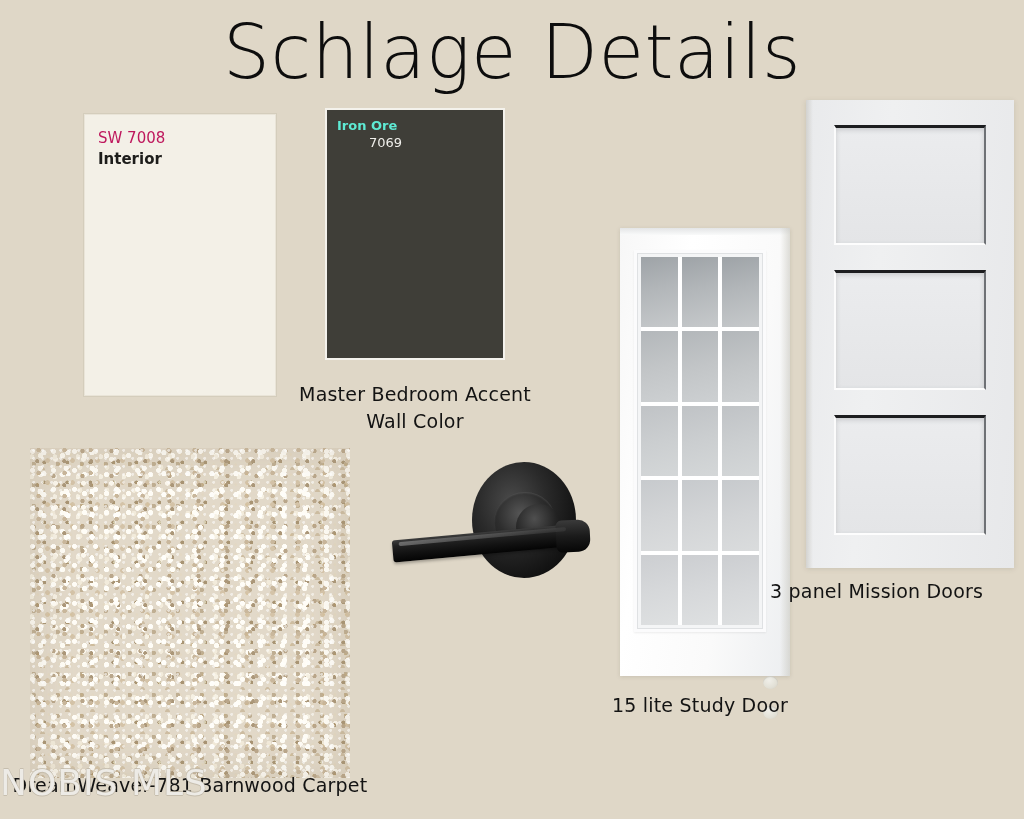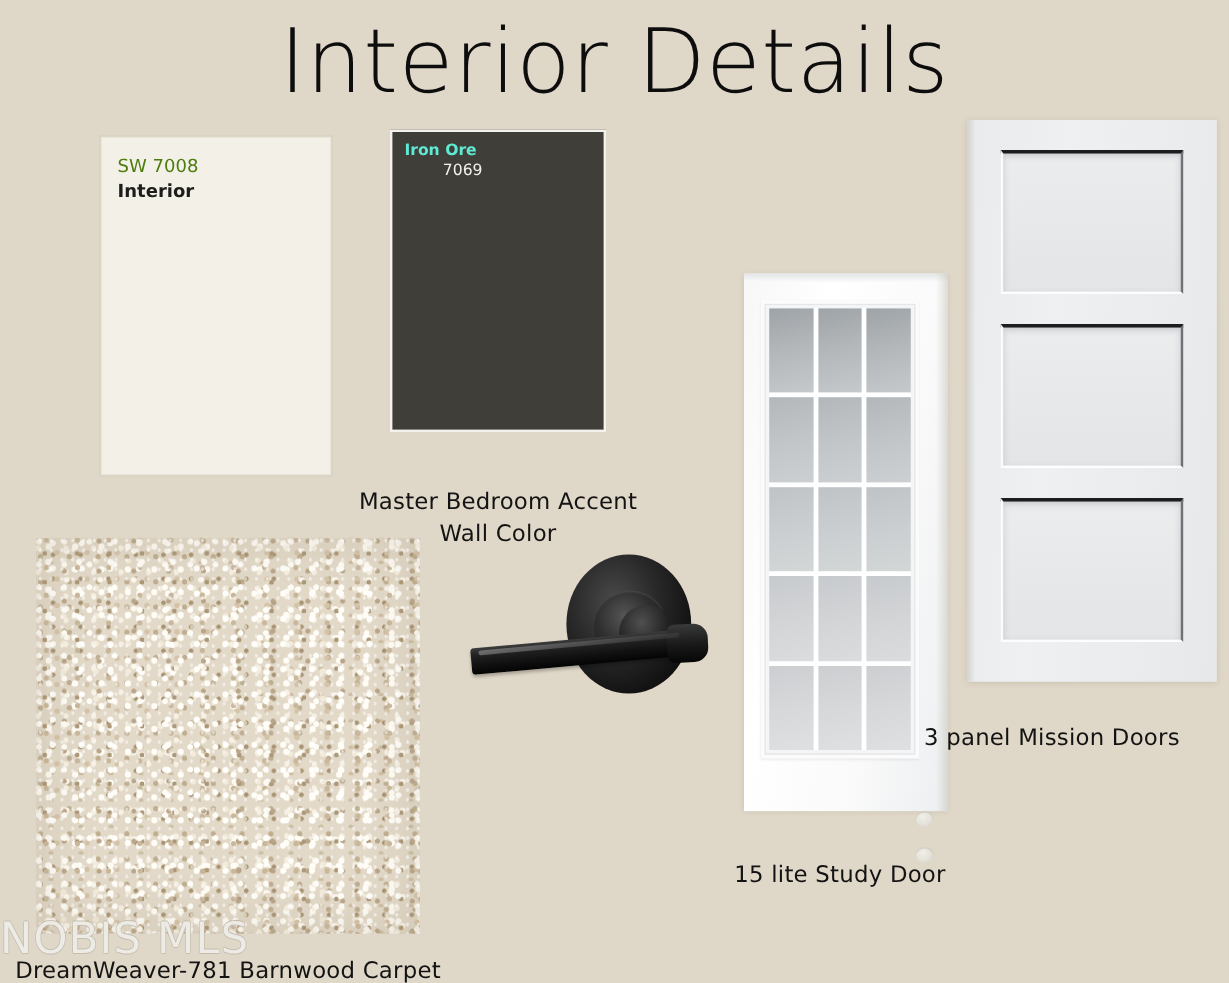--- a/index.html
+++ b/index.html
@@ -34,21 +34,21 @@
     position: absolute;
     left: 84px; top: 114px;
     width: 192px; height: 282px;
     background: #f3f0e7;
     border: 1px solid #e9e4d8;
     box-shadow: 0 0 0 1px rgba(200,193,176,0.45);
   }
   #swatch-alabaster .code {
     position: absolute; left: 13px; top: 14px;
     font-family: "DejaVu Sans", sans-serif;
-    font-size: 15px; color: #4d7c0f; font-weight: 400;
+    font-size: 15px; color: #be185d; font-weight: 400;
   }
   #swatch-alabaster .name {
     position: absolute; left: 13px; top: 35px;
     font-family: "DejaVu Sans", sans-serif;
     font-size: 15px; color: #1d1d1b; font-weight: 700;
   }
 
   
   #swatch-ironore {
     position: absolute;
@@ -72,21 +72,20 @@
   .caption {
     position: absolute;
     font-family: "DejaVu Sans", sans-serif;
     font-weight: 400;
     font-size: 19px;
     line-height: 27px;
     color: #131313;
     text-align: center;
     letter-spacing: 0.2px;
     white-space: pre-line;
-    margin-top: 24px;
   }
   #cap-main-paint   { left: 60px;  top: 404px; width: 240px; }
   #cap-accent-wall  { left: 288px; top: 381px; width: 254px; }
   #cap-carpet       { left: 0px;   top: 772px; width: 380px; }
   #cap-knobs        { left: 400px; top: 602px; width: 222px; }
   #cap-study-door   { left: 597px; top: 692px; width: 206px; }
   #cap-mission-door { left: 770px; top: 578px; width: 216px; text-align: left;}
 
   
   #carpet {
@@ -261,21 +260,21 @@
       0 -0.6px rgba(190,182,166,0.75), 0 0.6px rgba(190,182,166,0.75);
     white-space: nowrap;
     pointer-events: none;
   }
 </style>
 </head>
 <body>
 
 <div id="board">
 
-  <div id="title">Interior Details</div>
+  <div id="title">Schlage Details</div>
 
   <div id="swatch-alabaster">
     <span class="code">SW 7008</span>
     <span class="name">Interior</span>
   </div>
 
   <div id="swatch-ironore">
     <span class="name">Iron Ore</span>
     <span class="code">7069</span>
   </div>

